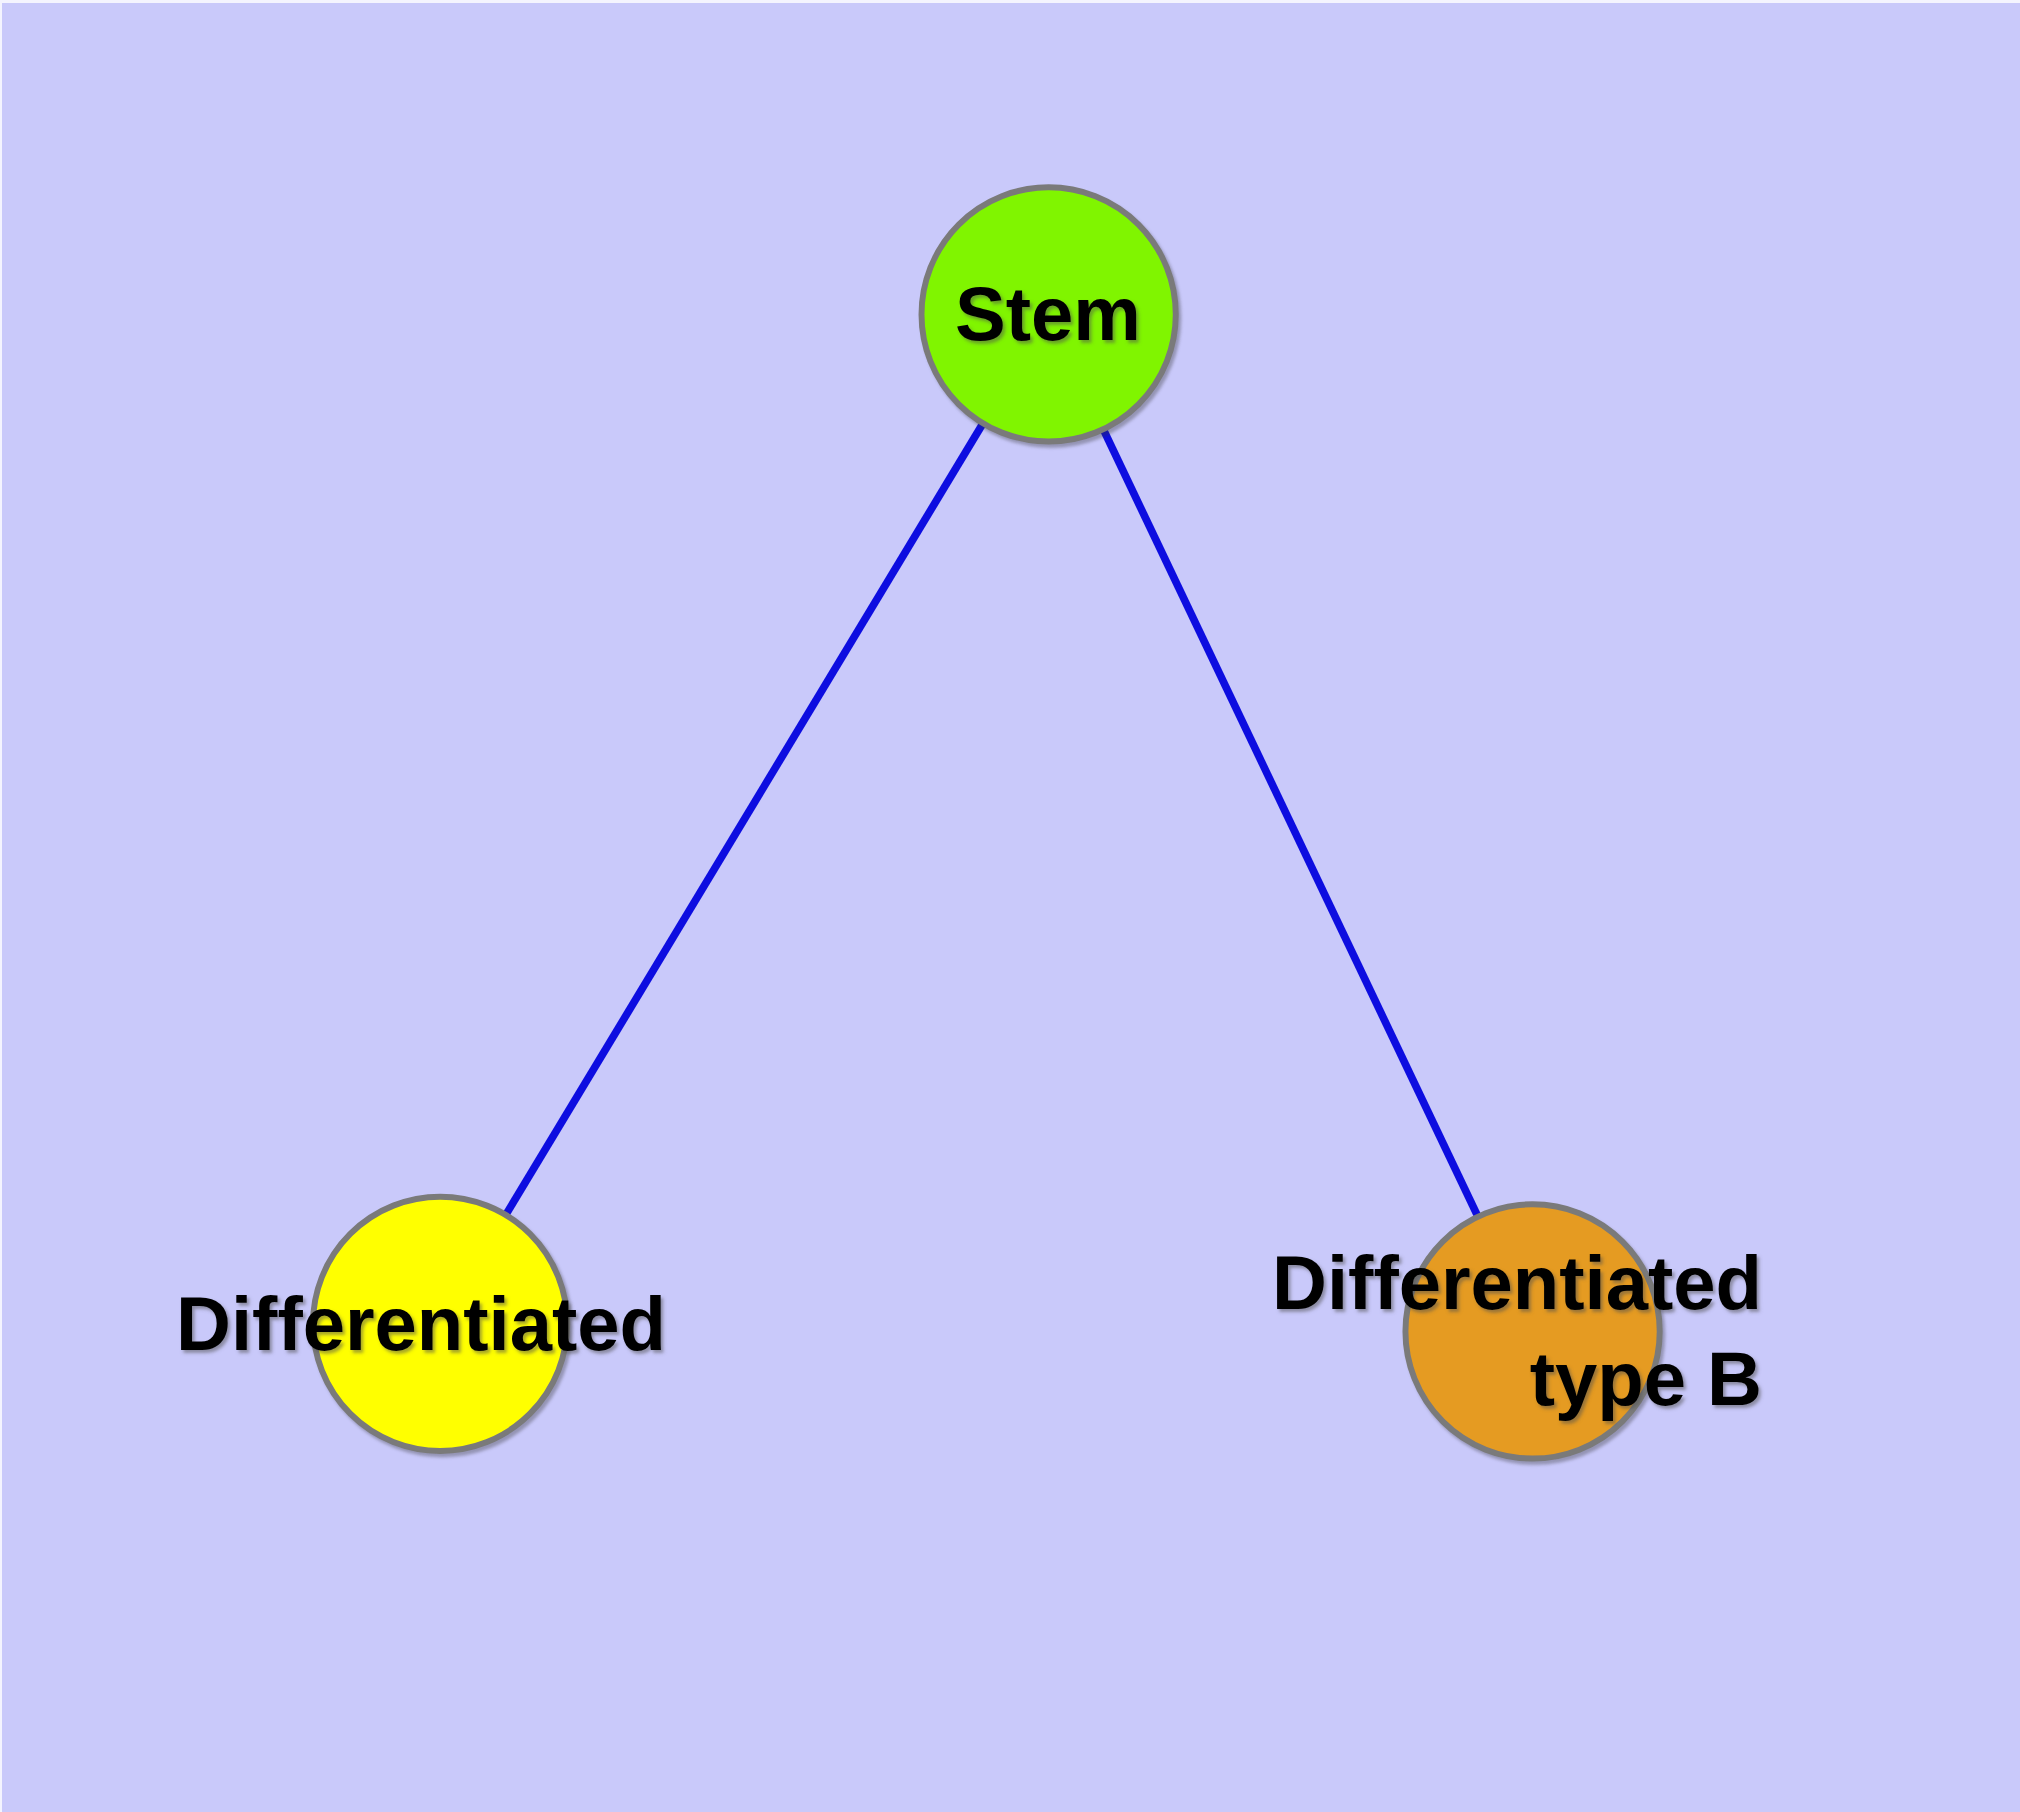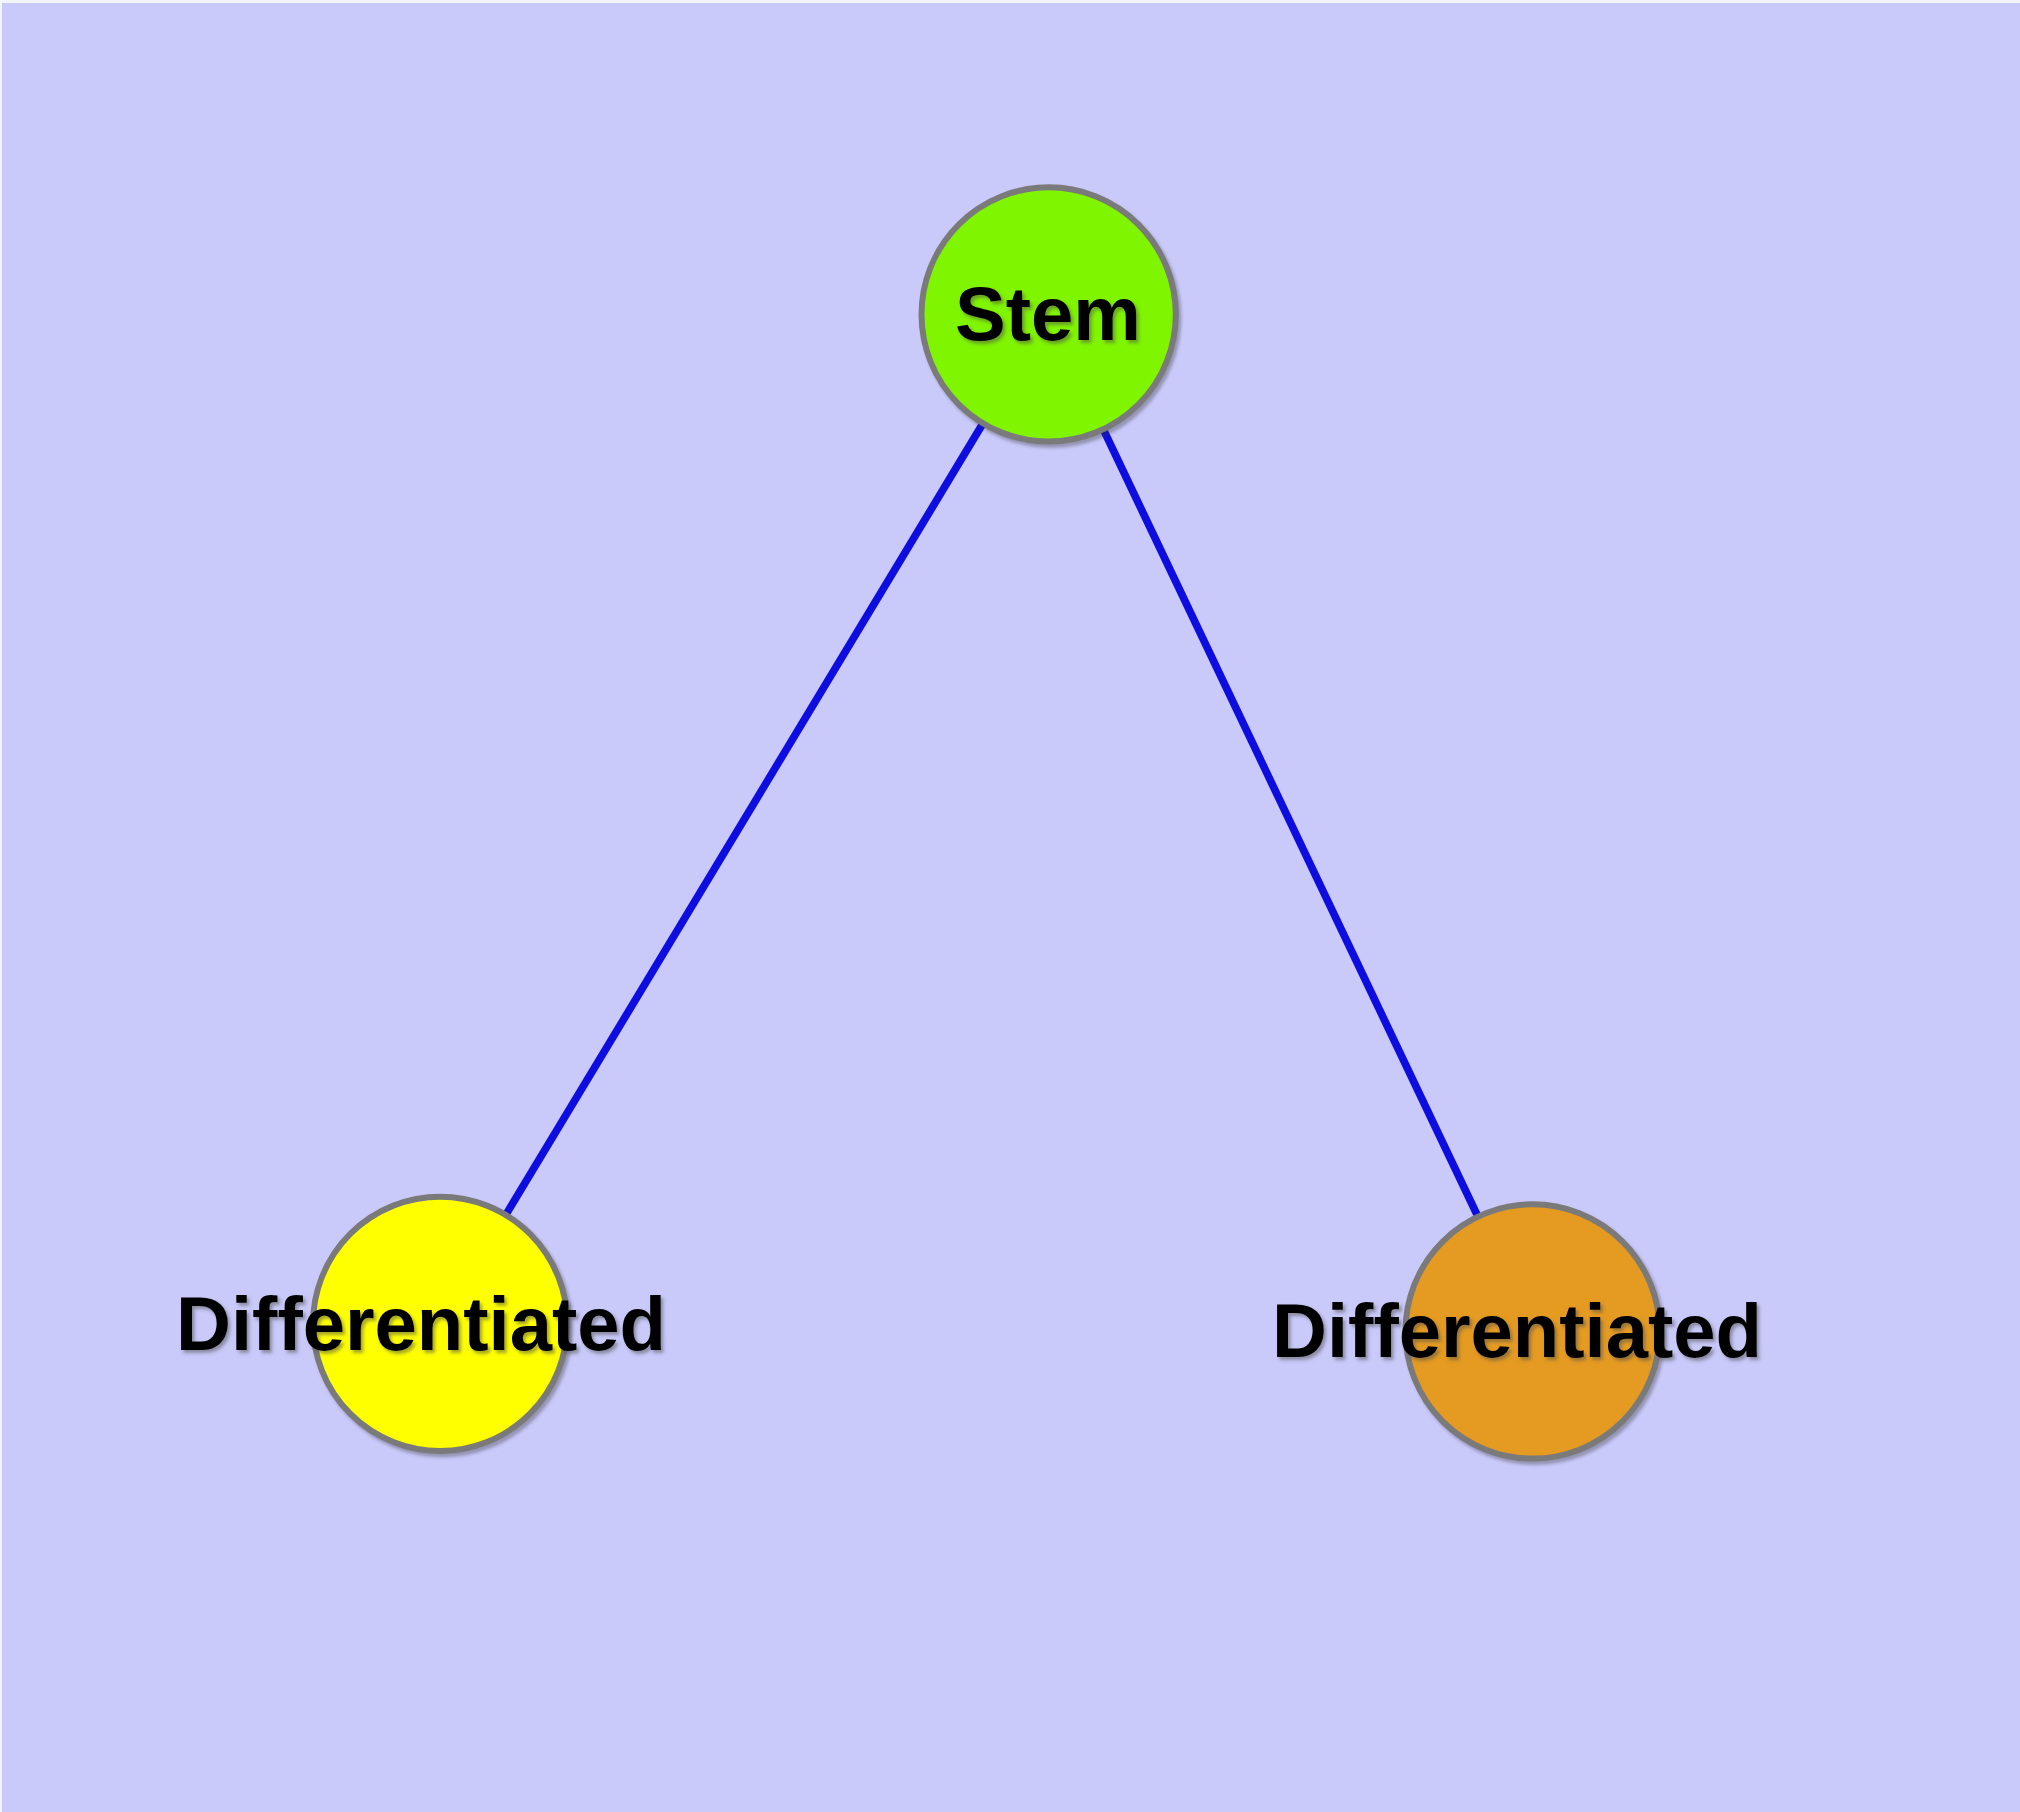--- a/index.html
+++ b/index.html
@@ -56,18 +56,19 @@
   <div class="node-label" style="left: 1048px; top: 314px; color: rgb(0, 0, 0);">
     <span>Stem</span>
   </div>
 
   <div class="node-label" style="left: 421px; top: 1324px; color: rgb(0, 0, 0);">
     <span>Differentiated</span>
   </div>
 
   <div class="node-label" style="left: 1517px; top: 1331px; color: rgb(0, 0, 0);">
     <span>Differentiated</span>
+    <span>type B</span>
   </div>
 
   <div class="edge-highlight-top"></div>
   <div class="edge-highlight-left"></div>
 </div>
 
 
 </body></html>

